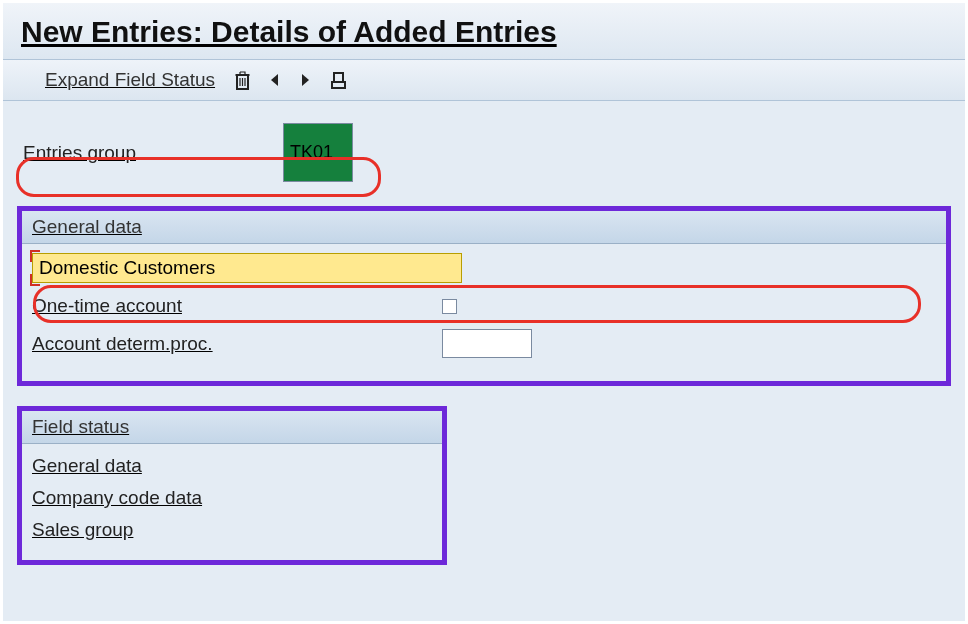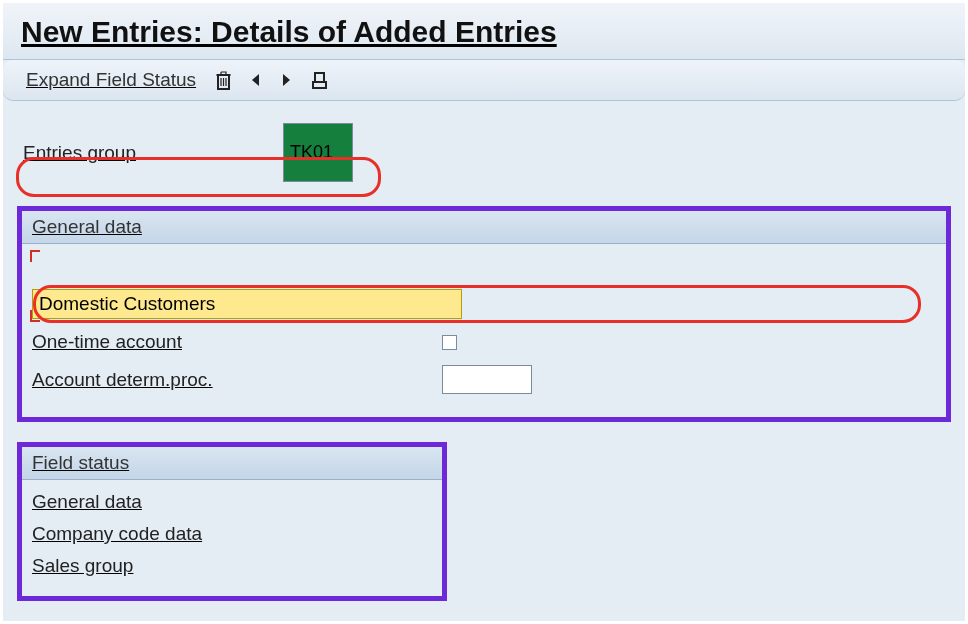--- a/index.html
+++ b/index.html
@@ -20,26 +20,25 @@
   padding: 12px 18px 10px 18px;
   border-bottom: 1px solid #b0c4d8;
 }
 .title-bar h1 {
   font-size: 30px;
   font-weight: bold;
   color: #111;
 }
 .toolbar {
   background: linear-gradient(#eef3f9, #dce6f0);
-  padding: 7px 17px;
+  padding: 7px 36px;
   border-bottom: 1px solid #b0c4d8;
   display: flex;
   align-items: center;
   gap: 10px;
-  border-radius: 10px;
 }
 .toolbar-btn {
   font-size: 19px;
   color: #333;
   background: transparent;
   border: none;
   cursor: pointer;
   padding: 2px 6px;
 }
 .icon-btn {
@@ -94,21 +93,20 @@
 .panel-body .field-label {
   width: 410px;
 }
 .highlight-input {
   background: #ffe98f;
   border: 1px solid #b89e00;
   width: 430px;
   padding: 3px 6px;
   font-size: 19px;
   font-family: inherit;
-  margin-top: 36px;
 }
 .checkbox {
   width: 15px;
   height: 15px;
   border: 1px solid #7a8aa0;
   background: #fff;
   display: inline-block;
 }
 .med-input {
   width: 90px;

